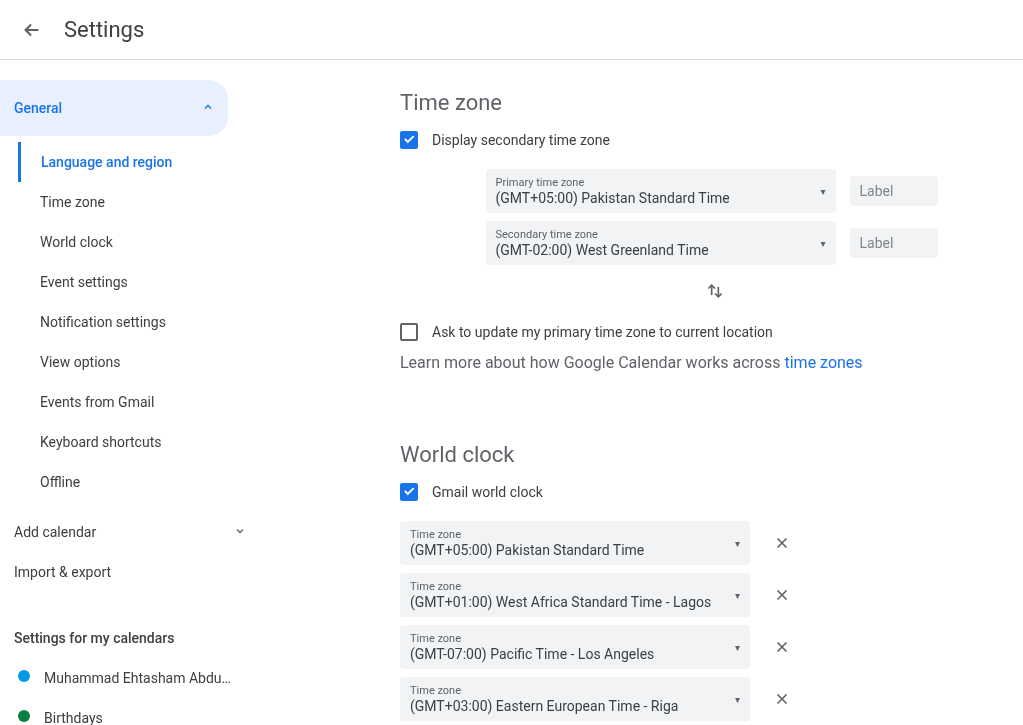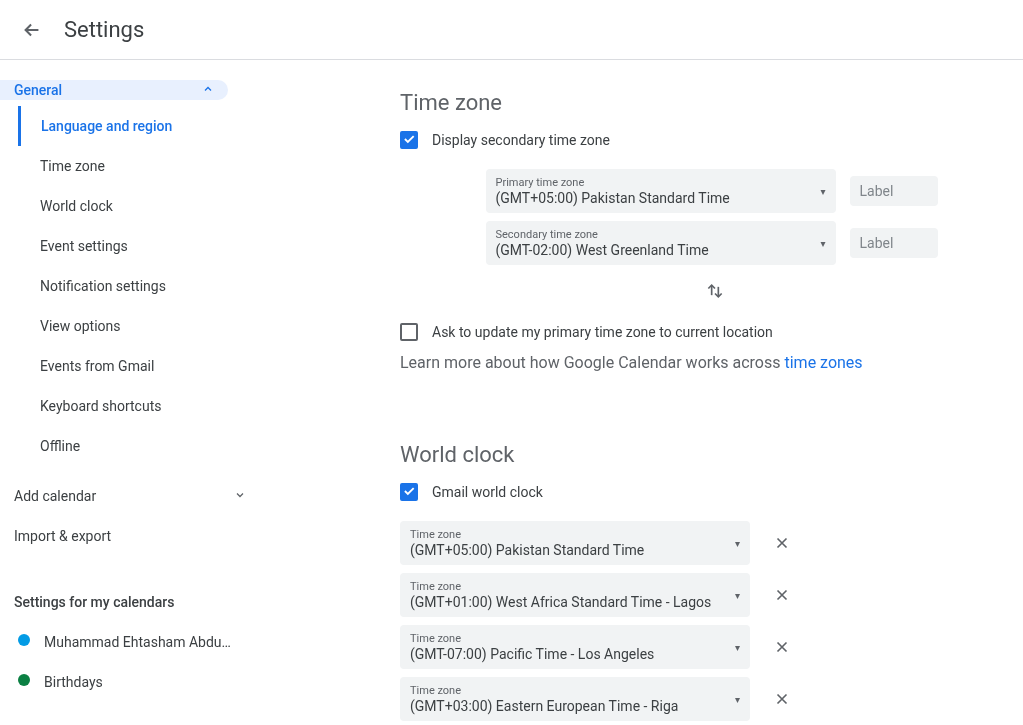--- a/index.html
+++ b/index.html
@@ -35,21 +35,21 @@
       display: flex;
     }
     .sidebar {
       width: 260px;
       padding-top: 20px;
     }
     .sidebar-category {
       display: flex;
       align-items: center;
       justify-content: space-between;
-      padding: 2px 14px;
+      padding: 20px 14px;
       border-radius: 0 20px 20px 0;
       cursor: pointer;
       color: #3c4043;
     }
     .sidebar-category.active {
       background: #e8f0fe;
       color: #1a73e8;
       font-weight: 500;
       margin-right: 32px;
     }

